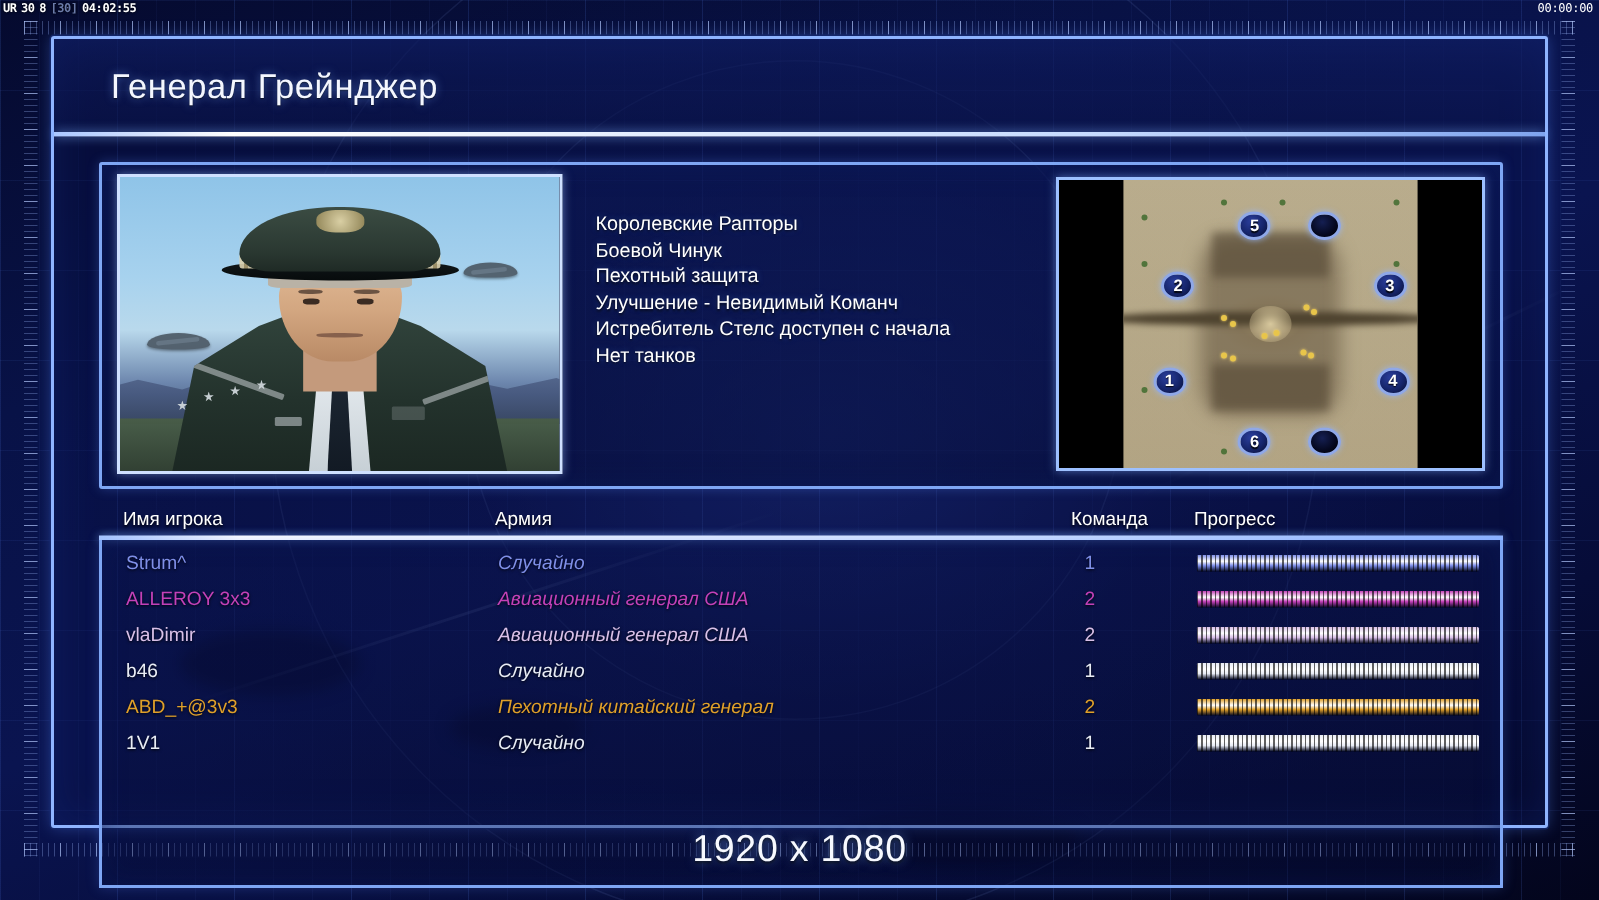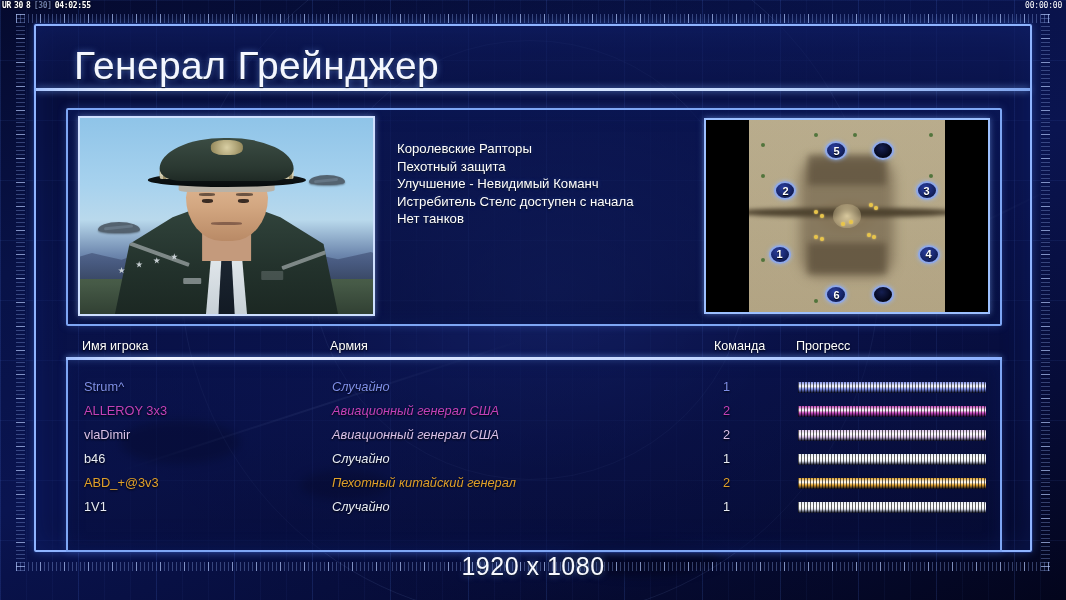--- a/index.html
+++ b/index.html
@@ -129,21 +129,21 @@
   
   .title-zone {
     position: absolute;
     left: 36px; top: 26px;
     width: 994px; height: 62px;
     background: linear-gradient(180deg, rgba(16,30,100,0.55) 0%, rgba(10,20,76,0.45) 100%);
   }
   .page-title {
     position: absolute;
     left: 74px; top: 44px;
-    font-size: 39px;
+    font-size: 23px;
     font-weight: 400;
     color: #f4f7ff;
     letter-spacing: 0.4px;
     text-shadow: 0 0 6px rgba(120,170,255,0.55), 0 1px 1px rgba(0,0,0,0.8);
     z-index: 12;
   }
   .title-rule {
     position: absolute;
     left: 36px; top: 88px;
     width: 994px; height: 3px;
@@ -433,26 +433,26 @@
     position: absolute;
     left: 66px; top: 357px;
     width: 936px; height: 3px;
     background: linear-gradient(90deg, #a9c6ff 0%, #ffffff 10%, #cfe0ff 65%, #8fb4ff 100%);
     box-shadow: 0 0 6px rgba(130,180,255,0.7);
   }
 
   .table-body {
     position: absolute;
     left: 66px; top: 360px;
-    width: 936px; height: 192px;
+    width: 936px; height: 232px;
     border: 2px solid #7ea6f4;
     border-top: none;
     background: linear-gradient(180deg, rgba(10,20,78,0.38), rgba(7,13,54,0.38));
     box-shadow: 0 0 8px rgba(90,140,255,0.25), inset 0 0 16px rgba(10,26,90,0.45);
-    padding-top: 16px;
+    padding-top: 4px;
   }
   .prow {
     position: relative;
     height: 24px;
   }
   .pcell {
     position: absolute;
     top: 3px;
     font-size: 12.8px;
     text-shadow: 0 1px 2px rgba(0,0,0,0.9);
@@ -559,20 +559,21 @@
     <div class="g-cap"></div>
     <div class="g-badge"></div>
     <div class="g-star" style="left:13%;top:76%;"></div>
     <div class="g-star" style="left:19%;top:73%;"></div>
     <div class="g-star" style="left:25%;top:71%;"></div>
     <div class="g-star" style="left:31%;top:69%;"></div>
   </div>
 
   <ul class="abilities">
     <li>Королевские Рапторы</li>
+    <li>Боевой Чинук</li>
     <li>Пехотный защита</li>
     <li>Улучшение - Невидимый Команч</li>
     <li>Истребитель Стелс доступен с начала</li>
     <li>Нет танков</li>
   </ul>
 
   <div class="minimap-frame">
     <div class="minimap-img">
       <div class="mm-river2"></div>
       <div class="mm-river"></div>

